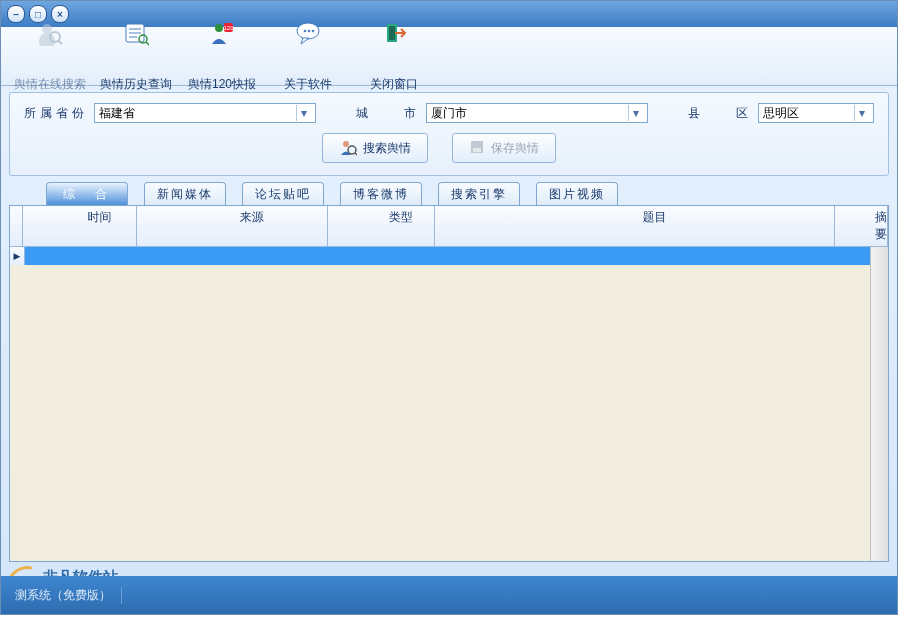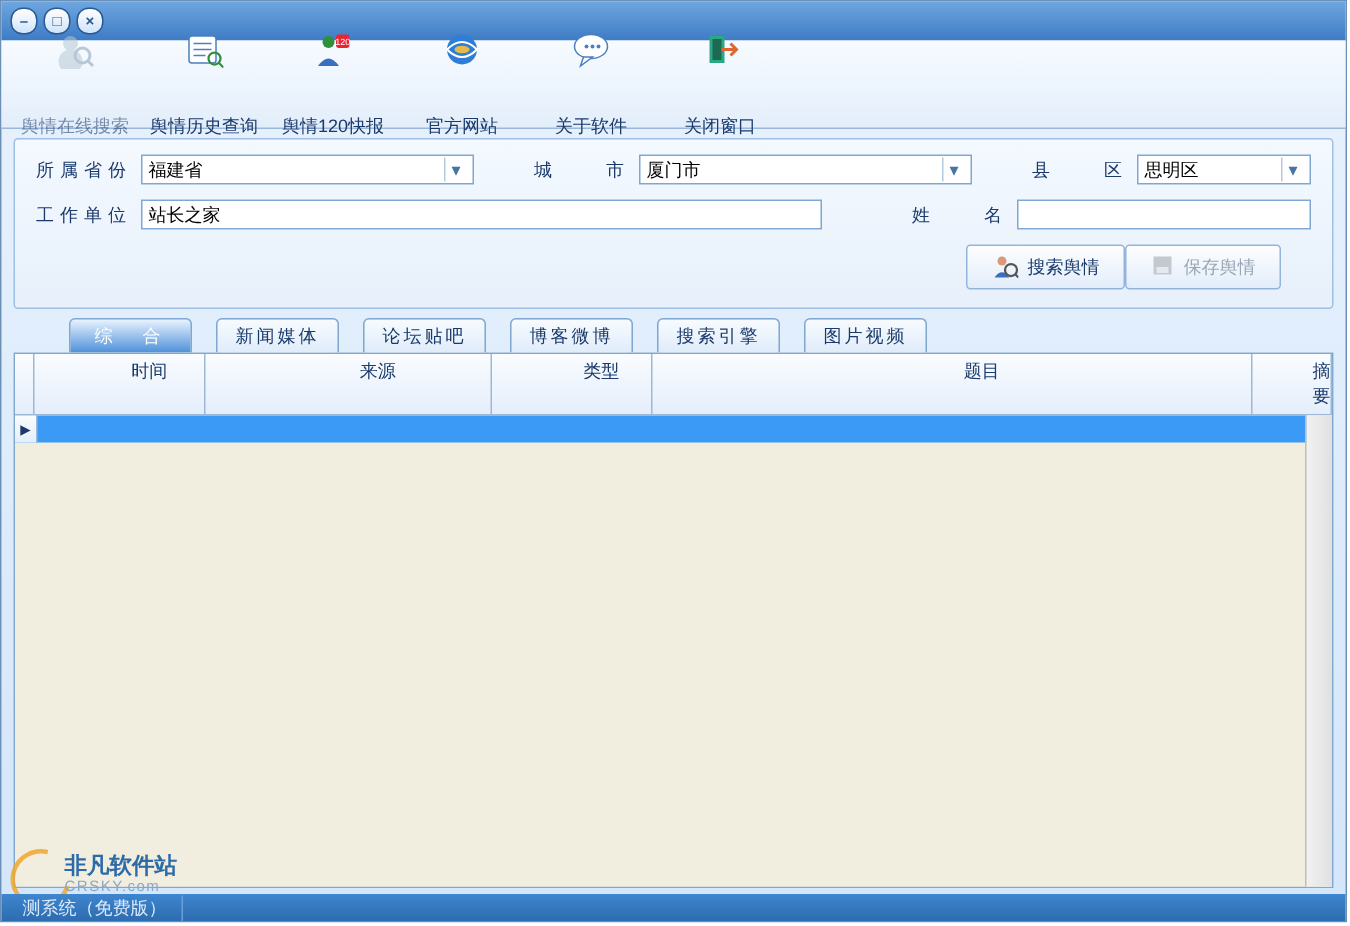--- a/index.html
+++ b/index.html
@@ -14,33 +14,33 @@
 .tool-icon{width:28px;height:28px;display:flex;align-items:center;justify-content:center;}
 .tool-label{margin-top:2px;font-size:12px;color:#1a3a6b;white-space:nowrap;}
 .form-panel{margin:6px 8px 4px 8px;background:linear-gradient(#f4f9ff,#e7f0fb);border:1px solid #9fbfe3;border-radius:3px;padding:10px 14px 12px 14px;}
 .form-row{display:flex;align-items:center;gap:10px;margin-bottom:10px;}
 .form-label{width:60px;text-align:justify;text-align-last:justify;color:#1a3a6b;}
 .combo,.txt{border:1px solid #7fa7cf;background:#fff;height:20px;box-sizing:border-box;padding:1px 4px;font-size:12px;}
 .combo{display:flex;align-items:center;justify-content:space-between;}
 .combo .arrow{width:14px;height:16px;border-left:1px solid #b5c9e1;display:flex;align-items:center;justify-content:center;color:#4a72a5;}
 .btn{height:28px;border:1px solid #93b5dc;border-radius:3px;background:linear-gradient(#fdfeff,#e2edfb);display:inline-flex;align-items:center;gap:6px;padding:0 16px;color:#1a3a6b;}
 .btn.disabled{color:#9aa6b4;}
-.btn-row{display:flex;justify-content:flex-end;padding-right:20px;margin-top:6px;}
+.btn-row{display:flex;justify-content:center;gap:24px;padding-right:20px;margin-top:6px;}
 .tabs{display:flex;margin:6px 8px 0 14px;gap:16px;padding-left:31px;}
 .tab{width:80px;height:22px;border:1px solid #7fa7cf;border-bottom:none;border-radius:4px 4px 0 0;background:linear-gradient(#f7fbff,#e0ecfa);display:flex;align-items:center;justify-content:center;color:#1a3a6b;font-size:12px;letter-spacing:2px;}
 .tab.active{background:linear-gradient(#e9f3ff,#4f90da);color:#fff;letter-spacing:4px;}
 .grid-wrap{margin:0 8px 8px 8px;border:1px solid #7fa7cf;background:#fff;}
 .grid-head{display:flex;background:linear-gradient(#fafcff,#e4eefb);border-bottom:1px solid #9cb8d8;gap:40px;}
 .grid-row-head{width:14px;background:linear-gradient(#fafcff,#e4eefb);border-right:1px solid #9cb8d8;}
 .gh{box-sizing:border-box;border-right:1px solid #9cb8d8;text-align:center;padding:3px 0;color:#1a3a6b;}
 .grid-body{height:314px;background:#f1eedf;position:relative;border-right:17px solid #e8e8e8;}
 .grid-sel{position:absolute;left:0;right:0;top:0;height:18px;background:#3b9af5;}
 .grid-row-marker{position:absolute;left:0;top:0;width:14px;height:18px;background:linear-gradient(#fafcff,#e4eefb);border-right:1px solid #9cb8d8;display:flex;align-items:center;justify-content:center;color:#1a3a6b;font-size:9px;}
 .vscroll{position:absolute;right:-17px;top:0;bottom:0;width:17px;background:linear-gradient(90deg,#f2f2f2,#e0e0e0);border-left:1px solid #bfbfbf;}
-.statusbar{position:absolute;left:0;right:0;bottom:0;height:18px;background:linear-gradient(#3e86cf,#2d6cb0);color:#dce9f8;display:flex;align-items:center;font-size:12px;}
+.statusbar{position:absolute;left:0;right:0;bottom:0;height:38px;background:linear-gradient(#3e86cf,#2d6cb0);color:#dce9f8;display:flex;align-items:center;font-size:12px;}
 .statusbar .seg1{padding:0 10px 0 14px;border-right:1px solid #6aa0d8;}
 .statusbar .seg2{padding:0 10px;}
 .watermark{position:absolute;left:6px;bottom:6px;width:150px;height:44px;pointer-events:none;text-decoration:underline;}
 .watermark .wm-text{position:absolute;left:36px;top:4px;font-size:15px;color:#2c6aa8;font-weight:bold;}
 .watermark .wm-sub{position:absolute;left:36px;top:22px;font-size:10px;color:#8aa8c4;letter-spacing:1px;}
 .watermark .wm-ring{position:absolute;left:0;top:2px;width:34px;height:34px;border:3px solid #f2a72c;border-right-color:transparent;border-radius:50%;transform:rotate(-30deg);opacity:.85;}
 </style>
 </head>
 <body>
 
@@ -86,30 +86,20 @@
             <path d="M3 24 Q10 14 17 24 Z" fill="#3a6fbf"></path>
             <rect x="15" y="3" width="9" height="9" rx="2" fill="#e23"></rect>
             <text x="19.5" y="10" text-anchor="middle" font-size="6" fill="#fff">120</text>
           </svg>
       </span>
       <span class="tool-label">舆情120快报</span>
     </div>
     <div class="tool-btn">
       <span class="tool-icon">
         <svg width="26" height="26">
-            <circle cx="13" cy="13" r="10" fill="#2f7dd6"></circle>
-            <path d="M3 13 Q13 3 23 13 Q13 23 3 13" fill="none" stroke="#fff" stroke-width="1.4"></path>
-            <ellipse cx="13" cy="13" rx="5" ry="2.5" fill="#f7c23c" opacity=".9"></ellipse>
-          </svg>
-      </span>
-      <span class="tool-label">官方网站</span>
-    </div>
-    <div class="tool-btn">
-      <span class="tool-icon">
-        <svg width="26" height="26">
             <ellipse cx="13" cy="11" rx="11" ry="8" fill="#fff" stroke="#4a7fc0"></ellipse>
             <path d="M8 18 L6 24 L14 18 Z" fill="#fff" stroke="#4a7fc0"></path>
             <circle cx="10" cy="11" r="1.3" fill="#4a7fc0"></circle>
             <circle cx="14" cy="11" r="1.3" fill="#4a7fc0"></circle>
             <circle cx="18" cy="11" r="1.3" fill="#4a7fc0"></circle>
           </svg>
       </span>
       <span class="tool-label">关于软件</span>
     </div>
     <div class="tool-btn">
@@ -136,27 +126,20 @@
       <div class="combo" style="width:222px">
         <span>厦门市</span>
         <span class="arrow">▾</span>
       </div>
       <span style="width:20px"></span>
       <span class="form-label">县　区</span>
       <div class="combo" style="flex:1">
         <span>思明区</span>
         <span class="arrow">▾</span>
       </div>
-    </div>
-    <div class="form-row">
-      <span class="form-label">工作单位</span>
-      <input class="txt" style="width: 454px;" value="站长之家">
-      <span style="width:40px"></span>
-      <span class="form-label">姓　名</span>
-      <input class="txt" style="flex: 1 1 0%;" value="">
     </div>
     <div class="btn-row">
       <div class="btn">
         <span>
           <svg width="18" height="18">
               <circle cx="7" cy="6" r="3" fill="#d97"></circle>
               <path d="M2 17 Q7 10 12 17 Z" fill="#3a6fbf"></path>
               <circle cx="13" cy="12" r="4" fill="none" stroke="#555" stroke-width="1.5"></circle>
               <line x1="16" y1="15" x2="18" y2="17" stroke="#555" stroke-width="1.5"></line>
             </svg>

